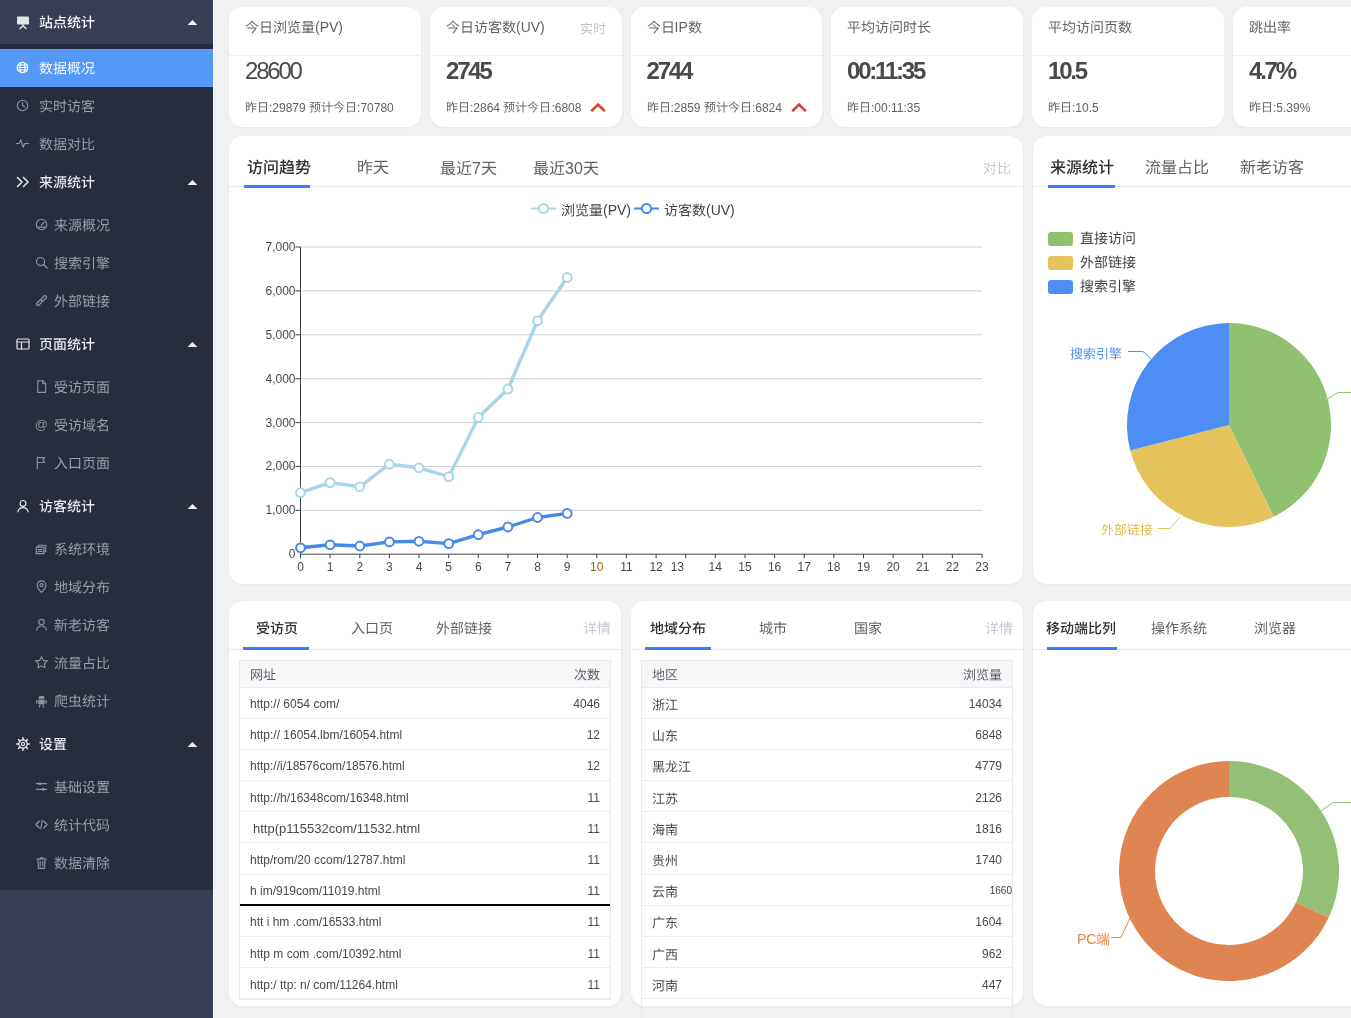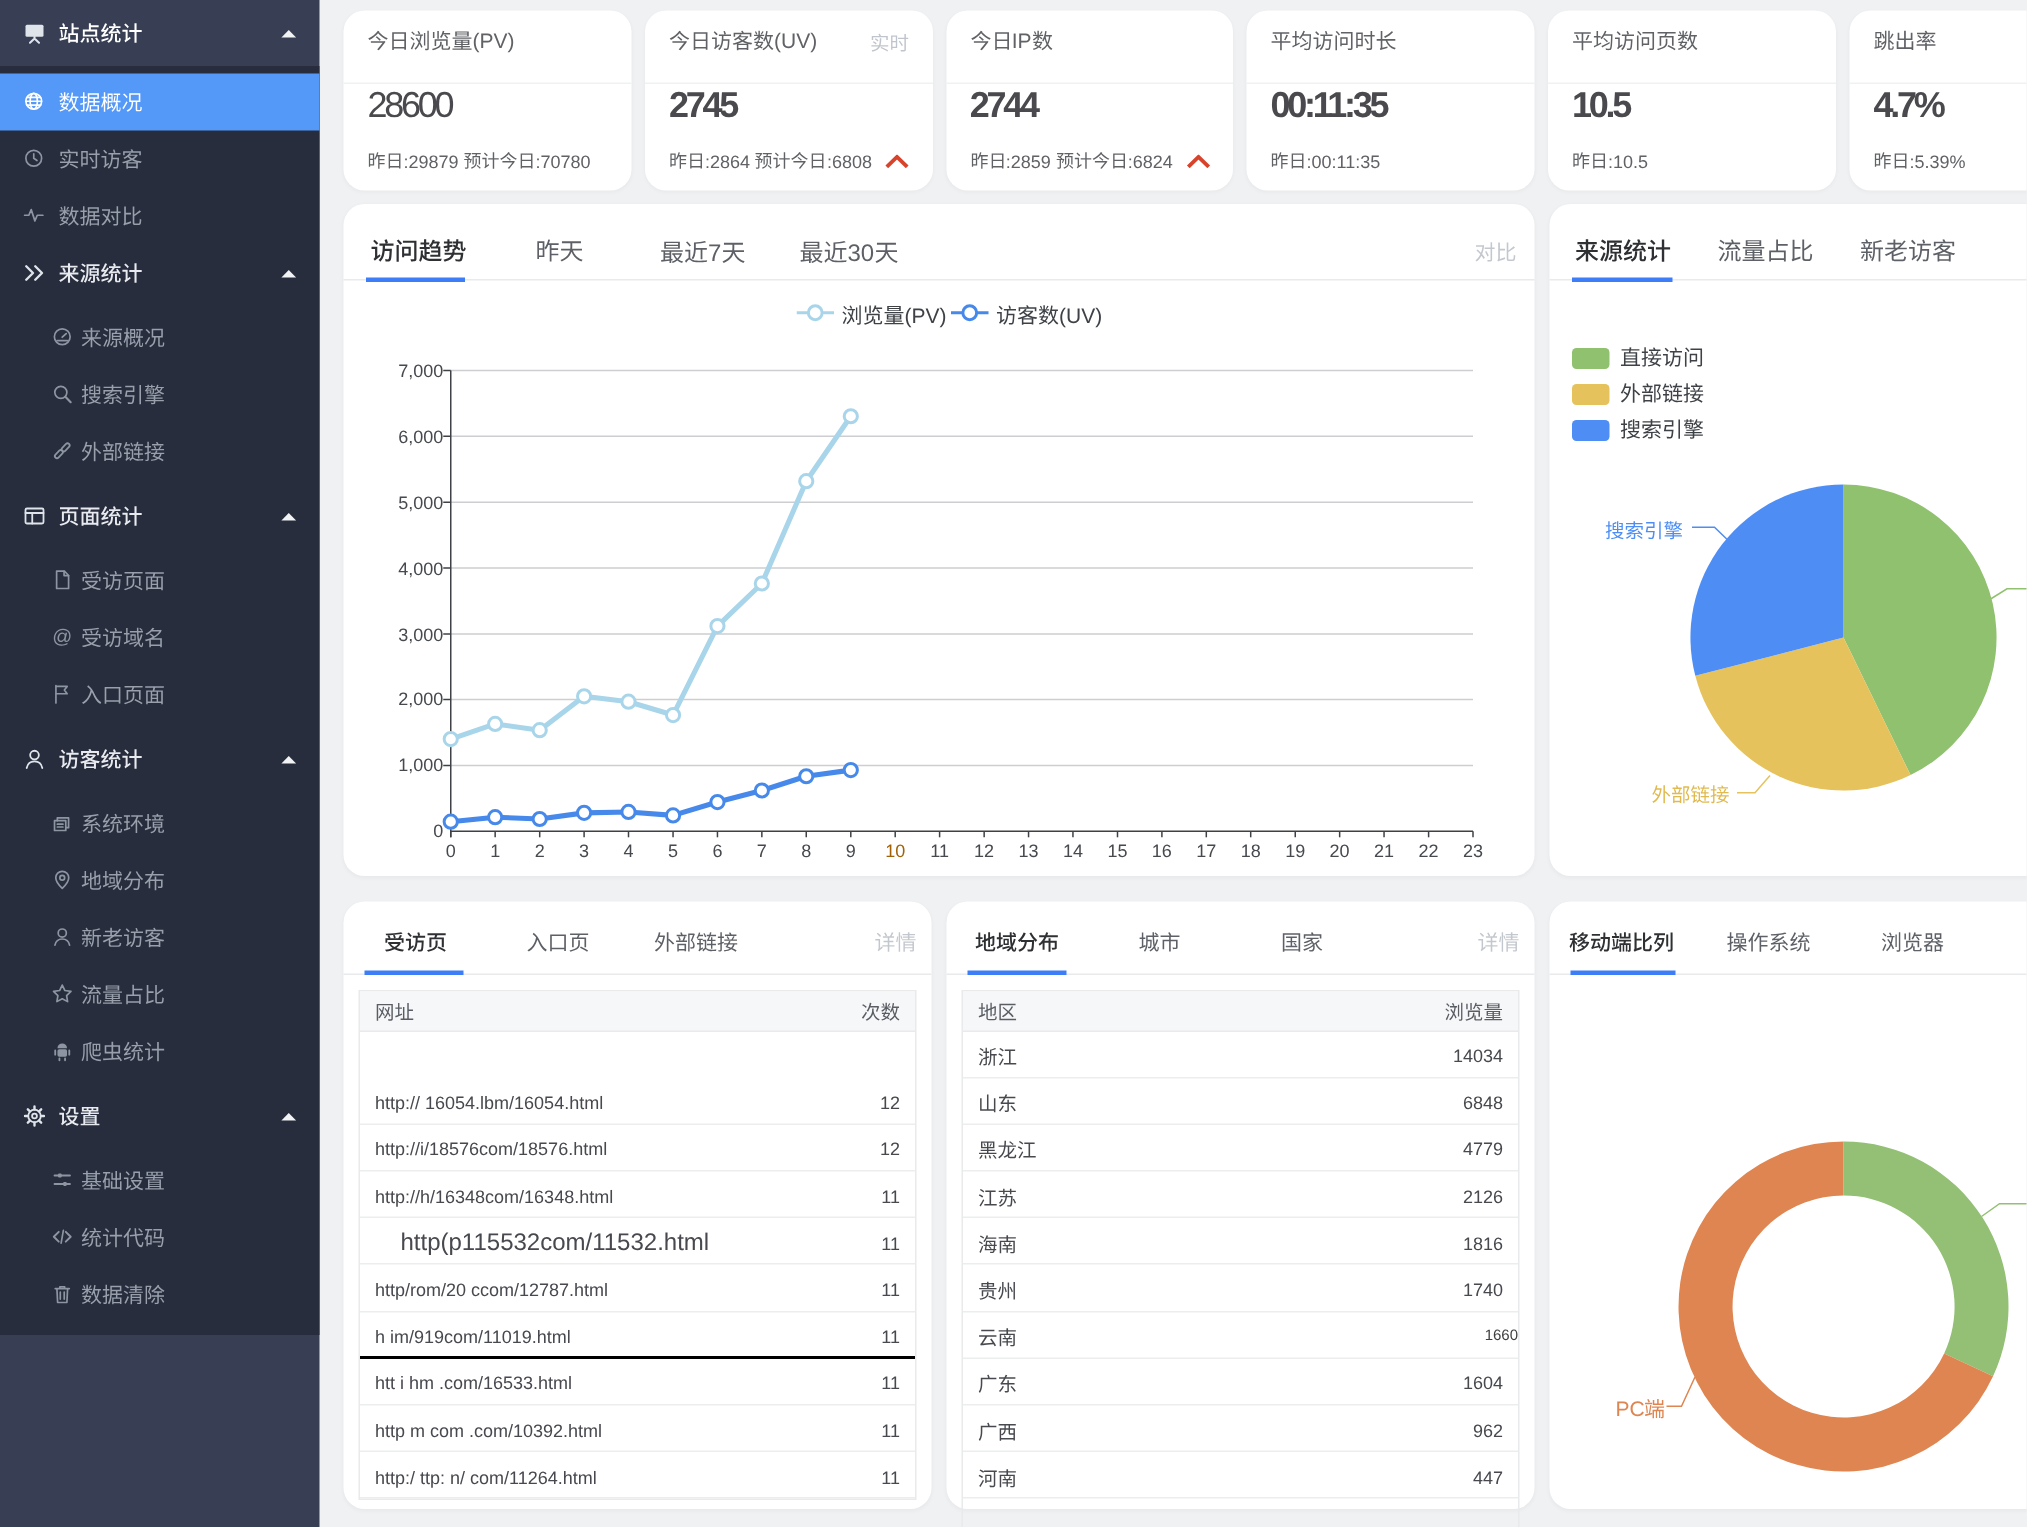--- a/index.html
+++ b/index.html
@@ -455,21 +455,21 @@
     <div style="position:absolute;left:145.4px;top:424.9px;width:30px;text-align:center;font-size:12px;color:#46494e;line-height:12px">3</div>
     <div style="position:absolute;left:175.0px;top:424.9px;width:30px;text-align:center;font-size:12px;color:#46494e;line-height:12px">4</div>
     <div style="position:absolute;left:204.7px;top:424.9px;width:30px;text-align:center;font-size:12px;color:#46494e;line-height:12px">5</div>
     <div style="position:absolute;left:234.3px;top:424.9px;width:30px;text-align:center;font-size:12px;color:#46494e;line-height:12px">6</div>
     <div style="position:absolute;left:263.9px;top:424.9px;width:30px;text-align:center;font-size:12px;color:#46494e;line-height:12px">7</div>
     <div style="position:absolute;left:293.5px;top:424.9px;width:30px;text-align:center;font-size:12px;color:#46494e;line-height:12px">8</div>
     <div style="position:absolute;left:323.2px;top:424.9px;width:30px;text-align:center;font-size:12px;color:#46494e;line-height:12px">9</div>
     <div style="position:absolute;left:352.8px;top:424.9px;width:30px;text-align:center;font-size:12px;color:#a16207;line-height:12px">10</div>
     <div style="position:absolute;left:382.4px;top:424.9px;width:30px;text-align:center;font-size:12px;color:#46494e;line-height:12px">11</div>
     <div style="position:absolute;left:412.1px;top:424.9px;width:30px;text-align:center;font-size:12px;color:#46494e;line-height:12px">12</div>
-    <div style="position:absolute;left:441.7px;top:424.9px;width:30px;text-align:center;font-size:12px;color:#46494e;line-height:12px">13</div>
+    <div style="position:absolute;left:441.7px;top:424.9px;width:30px;text-align:left;font-size:12px;color:#46494e;line-height:12px">13</div>
     <div style="position:absolute;left:471.3px;top:424.9px;width:30px;text-align:center;font-size:12px;color:#46494e;line-height:12px">14</div>
     <div style="position:absolute;left:501.0px;top:424.9px;width:30px;text-align:center;font-size:12px;color:#46494e;line-height:12px">15</div>
     <div style="position:absolute;left:530.6px;top:424.9px;width:30px;text-align:center;font-size:12px;color:#46494e;line-height:12px">16</div>
     <div style="position:absolute;left:560.2px;top:424.9px;width:30px;text-align:center;font-size:12px;color:#46494e;line-height:12px">17</div>
     <div style="position:absolute;left:589.8px;top:424.9px;width:30px;text-align:center;font-size:12px;color:#46494e;line-height:12px">18</div>
     <div style="position:absolute;left:619.5px;top:424.9px;width:30px;text-align:center;font-size:12px;color:#46494e;line-height:12px">19</div>
     <div style="position:absolute;left:649.1px;top:424.9px;width:30px;text-align:center;font-size:12px;color:#46494e;line-height:12px">20</div>
     <div style="position:absolute;left:678.7px;top:424.9px;width:30px;text-align:center;font-size:12px;color:#46494e;line-height:12px">21</div>
     <div style="position:absolute;left:708.4px;top:424.9px;width:30px;text-align:center;font-size:12px;color:#46494e;line-height:12px">22</div>
     <div style="position:absolute;left:738.0px;top:424.9px;width:30px;text-align:center;font-size:12px;color:#46494e;line-height:12px">23</div>
@@ -558,34 +558,38 @@
           <svg style="display:block;width:26.0px;height:13.0px" viewBox="0 -880 2000 1000">
             <path transform="scale(1,-1)" fill="#5a5e64" d="M194 536C239 481 288 416 333 352C295 245 242 155 172 88C188 79 218 57 230 46C291 110 340 191 379 285C411 238 438 194 457 157L506 206C482 249 447 303 407 360C435 443 456 534 472 632L403 640C392 565 377 494 358 428C319 480 279 532 240 578ZM483 535C529 480 577 415 620 350C580 240 526 148 452 80C469 71 498 49 511 38C575 103 625 184 664 280C699 224 728 171 747 127L799 171C776 224 738 290 693 358C720 440 740 531 755 630L687 638C676 564 662 494 644 428C608 479 570 529 532 574ZM88 780V-78H164V708H840V20C840 2 833 -3 814 -4C795 -5 729 -6 663 -3C674 -23 687 -57 692 -77C782 -78 837 -76 869 -64C902 -52 915 -28 915 20V780Z M1434 621V28H1312V-44H1962V28H1731V421H1947V494H1731V833H1655V28H1508V621ZM1034 163 1062 89C1156 127 1279 179 1393 229L1380 295L1252 245V528H1383V599H1252V827H1182V599H1045V528H1182V218C1126 196 1075 177 1034 163Z"></path>
           </svg>
         </div>
         <div style="position:absolute;right:10px;top:7px">
           <svg style="display:block;width:26.0px;height:13.0px" viewBox="0 -880 2000 1000">
             <path transform="scale(1,-1)" fill="#5a5e64" d="M57 717C125 679 210 619 250 578L298 639C256 680 170 735 102 771ZM42 73 111 21C173 111 249 227 308 329L250 379C185 270 100 146 42 73ZM454 840C422 680 366 524 289 426C309 417 346 396 361 384C401 441 437 514 468 596H837C818 527 787 451 763 403C781 395 811 380 827 371C862 440 906 546 932 644L877 674L862 670H493C509 720 523 772 534 825ZM569 547V485C569 342 547 124 240 -26C259 -39 285 -66 297 -84C494 15 581 143 620 265C676 105 766 -12 911 -73C921 -53 944 -22 961 -7C787 56 692 210 647 411C648 437 649 461 649 484V547Z M1443 821C1425 782 1393 723 1368 688L1417 664C1443 697 1477 747 1506 793ZM1088 793C1114 751 1141 696 1150 661L1207 686C1198 722 1171 776 1143 815ZM1410 260C1387 208 1355 164 1317 126C1279 145 1240 164 1203 180C1217 204 1233 231 1247 260ZM1110 153C1159 134 1214 109 1264 83C1200 37 1123 5 1041 -14C1054 -28 1070 -54 1077 -72C1169 -47 1254 -8 1326 50C1359 30 1389 11 1412 -6L1460 43C1437 59 1408 77 1375 95C1428 152 1470 222 1495 309L1454 326L1442 323H1278L1300 375L1233 387C1226 367 1216 345 1206 323H1070V260H1175C1154 220 1131 183 1110 153ZM1257 841V654H1050V592H1234C1186 527 1109 465 1039 435C1054 421 1071 395 1080 378C1141 411 1207 467 1257 526V404H1327V540C1375 505 1436 458 1461 435L1503 489C1479 506 1391 562 1342 592H1531V654H1327V841ZM1629 832C1604 656 1559 488 1481 383C1497 373 1526 349 1538 337C1564 374 1586 418 1606 467C1628 369 1657 278 1694 199C1638 104 1560 31 1451 -22C1465 -37 1486 -67 1493 -83C1595 -28 1672 41 1731 129C1781 44 1843 -24 1921 -71C1933 -52 1955 -26 1972 -12C1888 33 1822 106 1771 198C1824 301 1858 426 1880 576H1948V646H1663C1677 702 1689 761 1698 821ZM1809 576C1793 461 1769 361 1733 276C1695 366 1667 468 1648 576Z"></path>
           </svg>
         </div>
       </div>
+      <div style="position:absolute;left:0;top:27.0px;width:370px;height:31.2px;border-bottom:1px solid #eceded">
+        <div style="position:absolute;left:10px;top:10.5px;font-size:12px;line-height:12px;color:#47494e;white-space:nowrap">http://  6054 com/</div>
+        <div style="position:absolute;right:10px;top:10.5px;font-size:12px;line-height:12px;color:#47494e">4046</div>
+      </div>
       <div style="position:absolute;left:0;top:58.2px;width:370px;height:31.2px;border-bottom:1px solid #eceded">
         <div style="position:absolute;left:10px;top:10.5px;font-size:12px;line-height:12px;color:#47494e;white-space:nowrap">http:// 16054.lbm/16054.html</div>
         <div style="position:absolute;right:10px;top:10.5px;font-size:12px;line-height:12px;color:#47494e">12</div>
       </div>
       <div style="position:absolute;left:0;top:89.4px;width:370px;height:31.2px;border-bottom:1px solid #eceded">
         <div style="position:absolute;left:10px;top:10.5px;font-size:12px;line-height:12px;color:#47494e;white-space:nowrap">http://i/18576com/18576.html</div>
         <div style="position:absolute;right:10px;top:10.5px;font-size:12px;line-height:12px;color:#47494e">12</div>
       </div>
       <div style="position:absolute;left:0;top:120.6px;width:370px;height:31.2px;border-bottom:1px solid #eceded">
         <div style="position:absolute;left:10px;top:10.5px;font-size:12px;line-height:12px;color:#47494e;white-space:nowrap">http://h/16348com/16348.html</div>
         <div style="position:absolute;right:10px;top:10.5px;font-size:12px;line-height:12px;color:#47494e">11</div>
       </div>
       <div style="position:absolute;left:0;top:151.8px;width:370px;height:31.2px;border-bottom:1px solid #eceded">
-        <div style="position:absolute;left:27px;top:10.5px;font-size:16px;line-height:12px;color:#47494e;white-space:nowrap">http(p115532com/11532.html</div>
+        <div style="position:absolute;left:13px;top:10.5px;font-size:13px;line-height:12px;color:#47494e;white-space:nowrap">http(p115532com/11532.html</div>
         <div style="position:absolute;right:10px;top:10.5px;font-size:12px;line-height:12px;color:#47494e">11</div>
       </div>
       <div style="position:absolute;left:0;top:183.0px;width:370px;height:31.2px;border-bottom:1px solid #eceded">
         <div style="position:absolute;left:10px;top:10.5px;font-size:12px;line-height:12px;color:#47494e;white-space:nowrap">http/rom/20 ccom/12787.html</div>
         <div style="position:absolute;right:10px;top:10.5px;font-size:12px;line-height:12px;color:#47494e">11</div>
       </div>
       <div style="position:absolute;left:0;top:214.2px;width:370px;height:31.2px;border-bottom:2px solid #000000">
         <div style="position:absolute;left:10px;top:10.5px;font-size:12px;line-height:12px;color:#47494e;white-space:nowrap">h    im/919com/11019.html</div>
         <div style="position:absolute;right:10px;top:10.5px;font-size:12px;line-height:12px;color:#47494e">11</div>
       </div>

